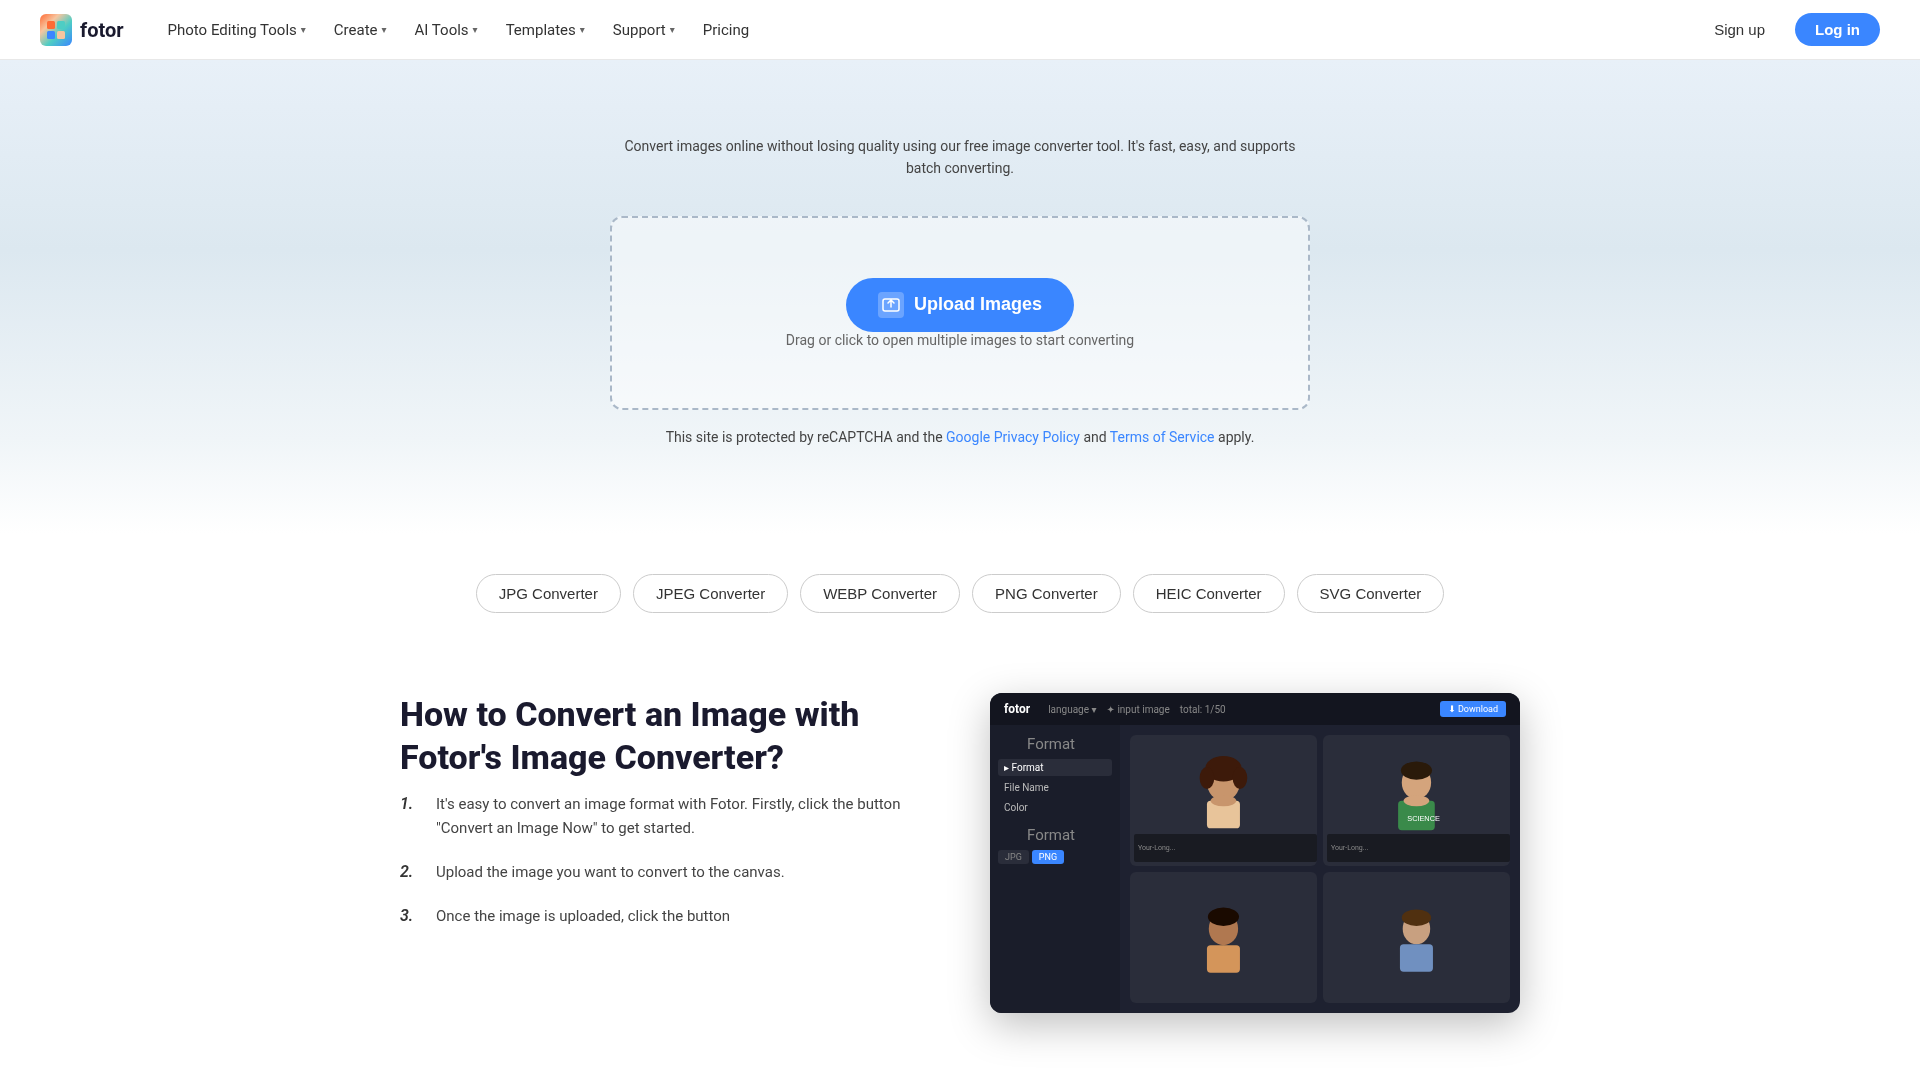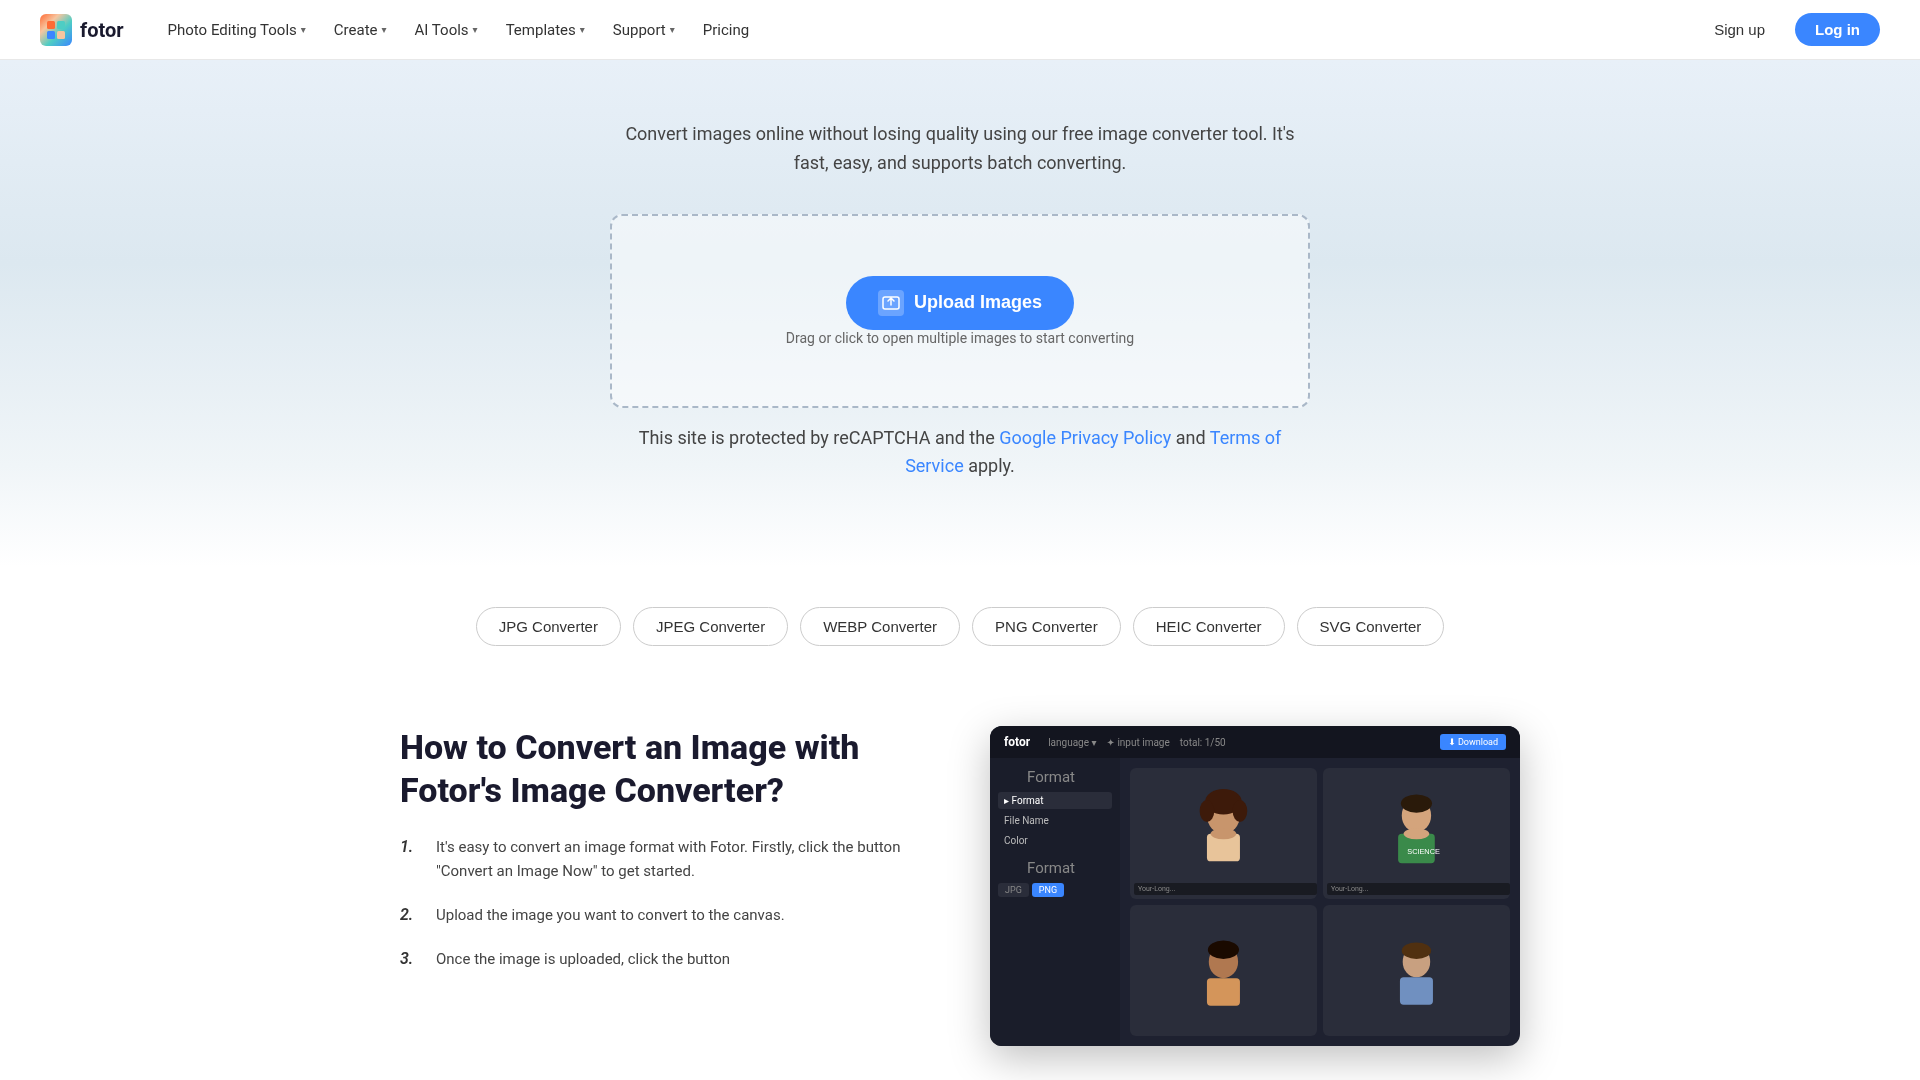--- a/index.html
+++ b/index.html
@@ -34,21 +34,21 @@
       background: #3a86ff; color: #fff; font-size: 15px; cursor: pointer; font-weight: 600;
     }
 
     
     .hero {
       background: linear-gradient(180deg, #e8f0f8 0%, #dce8f0 40%, #f0f5f8 80%, #fff 100%);
       padding: 60px 40px 50px;
       text-align: center;
     }
     .hero h1 { font-size: 52px; font-weight: 800; color: #1a1a2e; margin-bottom: 20px; }
-    .hero p { font-size: 18px; color: #444; line-height: 1.6; max-width: 680px; margin: 0 auto 36px; }
+    .hero p { font-size: 14px; color: #444; line-height: 1.6; max-width: 680px; margin: 15px auto 36px; }
 
     
     .upload-box {
       border: 2px dashed #aab8c8; border-radius: 12px;
       max-width: 700px; margin: 0 auto 16px;
       padding: 60px 40px;
       display: flex; flex-direction: column; align-items: center; gap: 0;
       background: rgba(255,255,255,0.5); cursor: pointer;
     }
     .btn-upload {
@@ -75,21 +75,21 @@
     .converter-btn {
       padding: 10px 22px; border-radius: 30px; border: 1.5px solid #ccc;
       background: #fff; font-size: 15px; color: #333; cursor: pointer;
     }
 
     
     .howto-section {
       padding: 60px 40px; display: flex; gap: 60px; max-width: 1200px; margin: 0 auto; align-items: flex-start;
     }
     .howto-text { flex: 1; min-width: 0; }
-    .howto-text h2 { font-size: 34px; font-weight: 800; color: #1a1a2e; margin-bottom: 24px; line-height: 1.25; }
+    .howto-text h2 { font-size: 34px; font-weight: 800; color: #1a1a2e; margin-bottom: 14px; line-height: 1.25; }
     .howto-steps { list-style: none; display: flex; flex-direction: column; gap: 20px; }
     .step-item { display: flex; gap: 12px; align-items: flex-start; }
     .step-num { font-size: 16px; font-style: italic; color: #333; font-weight: 600; min-width: 24px; margin-top: 2px; }
     .step-text { font-size: 15px; color: #444; line-height: 1.6; }
 
     
     .howto-image { flex: 1; min-width: 0; }
     .app-screenshot {
       border-radius: 12px; overflow: hidden; background: #1e2130;
       box-shadow: 0 12px 40px rgba(0,0,0,0.25);
@@ -110,21 +110,21 @@
     .app-sidebar-item { color: #bbb; font-size: 10px; padding: 3px 6px; border-radius: 3px; margin-bottom: 3px; }
     .app-sidebar-item.active { background: #2a2d3a; color: #fff; }
     .format-buttons { display: flex; gap: 3px; margin-top: 6px; text-align: right; }
     .fmt-btn { padding: 2px 7px; border-radius: 3px; font-size: 9px; background: #2a2d3a; color: #888; }
     .fmt-btn.active-fmt { background: #3a86ff; color: #fff; }
     .app-main { flex: 1; padding: 10px; display: grid; grid-template-columns: 1fr 1fr; grid-template-rows: 1fr 1fr; gap: 6px; }
     .thumb-card {
       background: #2a2d3a; border-radius: 6px; overflow: hidden; position: relative;
       display: flex; align-items: center; justify-content: center;
     }
-    .thumb-label { position: absolute; bottom: 4px; left: 4px; right: 0; font-size: 7px; color: #888; background: rgba(0,0,0,0.4); padding: 2px 4px; border-radius: 2px; }
+    .thumb-label { position: absolute; bottom: 4px; left: 4px; right: 0; font-size: 7px; color: #888; background: rgba(0,0,0,0.4); padding: 10px 4px; border-radius: 2px; }
 
     
     .person-svg { width: 70%; height: 70%; }
   </style>
 </head>
 <body>
 
 <nav>
   <div class="nav-logo">
     <div class="logo-icon">

